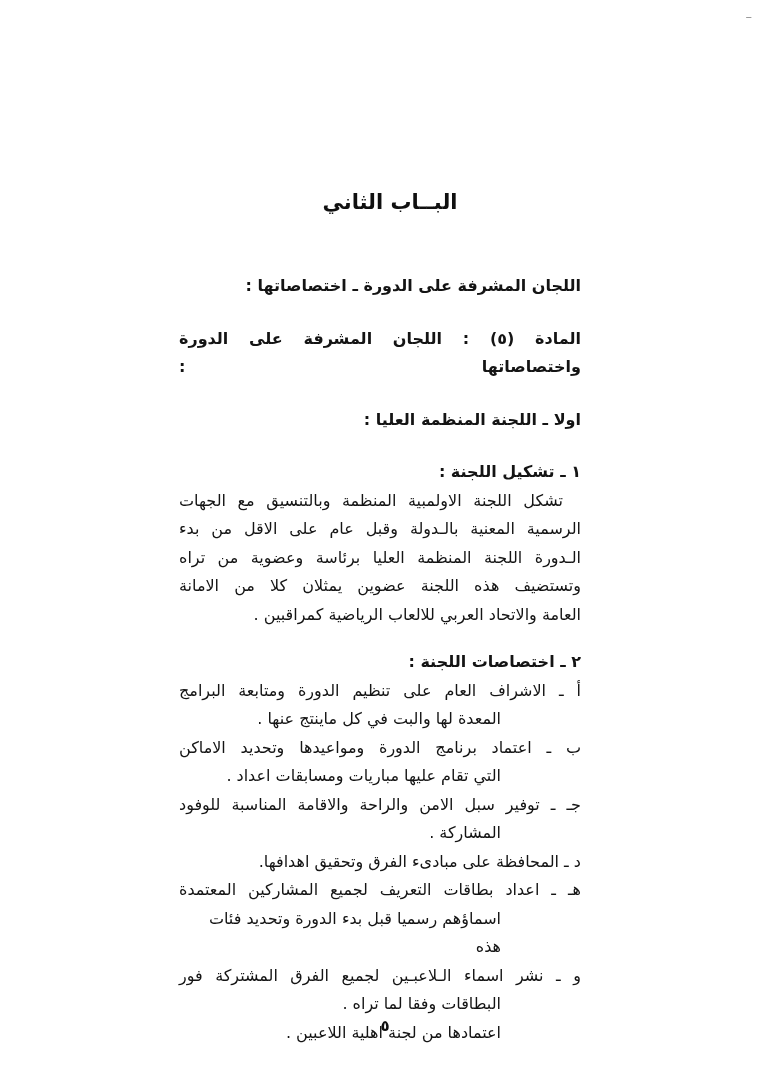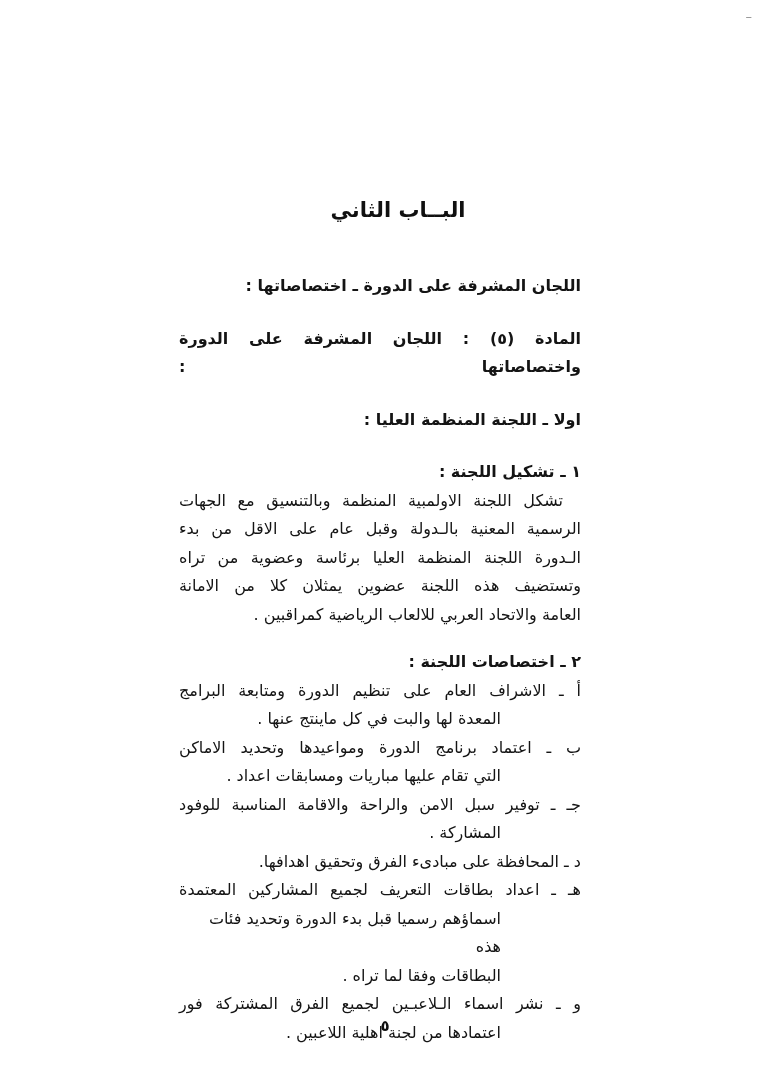--- a/index.html
+++ b/index.html
@@ -26,21 +26,21 @@
     right: 6px;
     color: #8d8d8d;
     font-size: 13px;
     line-height: 13px;
   }
   .doc-title {
     position: absolute;
     top: 190px;
     left: 190px;
     width: 400px;
-    margin: 8px;
+    margin: 0;
     text-align: center;
     direction: rtl;
     font-size: 21px;
     font-weight: bold;
     color: #101010;
   }
   .doc-body {
     position: absolute;
     top: 248px;
     left: 179px;
@@ -110,22 +110,22 @@
     <p class="ln full">ب ـ اعتماد برنامج الدورة ومواعيدها وتحديد الاماكن</p>
     <p class="ln cont">التي تقام عليها مباريات ومسابقات اعداد .</p>
 
     <p class="ln full">جـ ـ توفير سبل الامن والراحة والاقامة المناسبة للوفود</p>
     <p class="ln cont">المشاركة .</p>
 
     <p class="ln">د ـ المحافظة على مبادىء الفرق وتحقيق اهدافها.</p>
 
     <p class="ln full">هـ ـ اعداد بطاقات التعريف لجميع المشاركين المعتمدة</p>
     <p class="ln cont">اسماؤهم رسميا قبل بدء الدورة وتحديد فئات هذه</p>
+    <p class="ln full">و ـ نشر اسماء الـلاعبـين لجميع الفرق المشتركة فور</p>
+
     <p class="ln cont">البطاقات وفقا لما تراه .</p>
-
-    <p class="ln full">و ـ نشر اسماء الـلاعبـين لجميع الفرق المشتركة فور</p>
     <p class="ln cont">اعتمادها من لجنة اهلية اللاعبين .</p>
 
   </div>
 
   <div class="page-number">٥</div>
 
 </div>
 
 </body></html>

